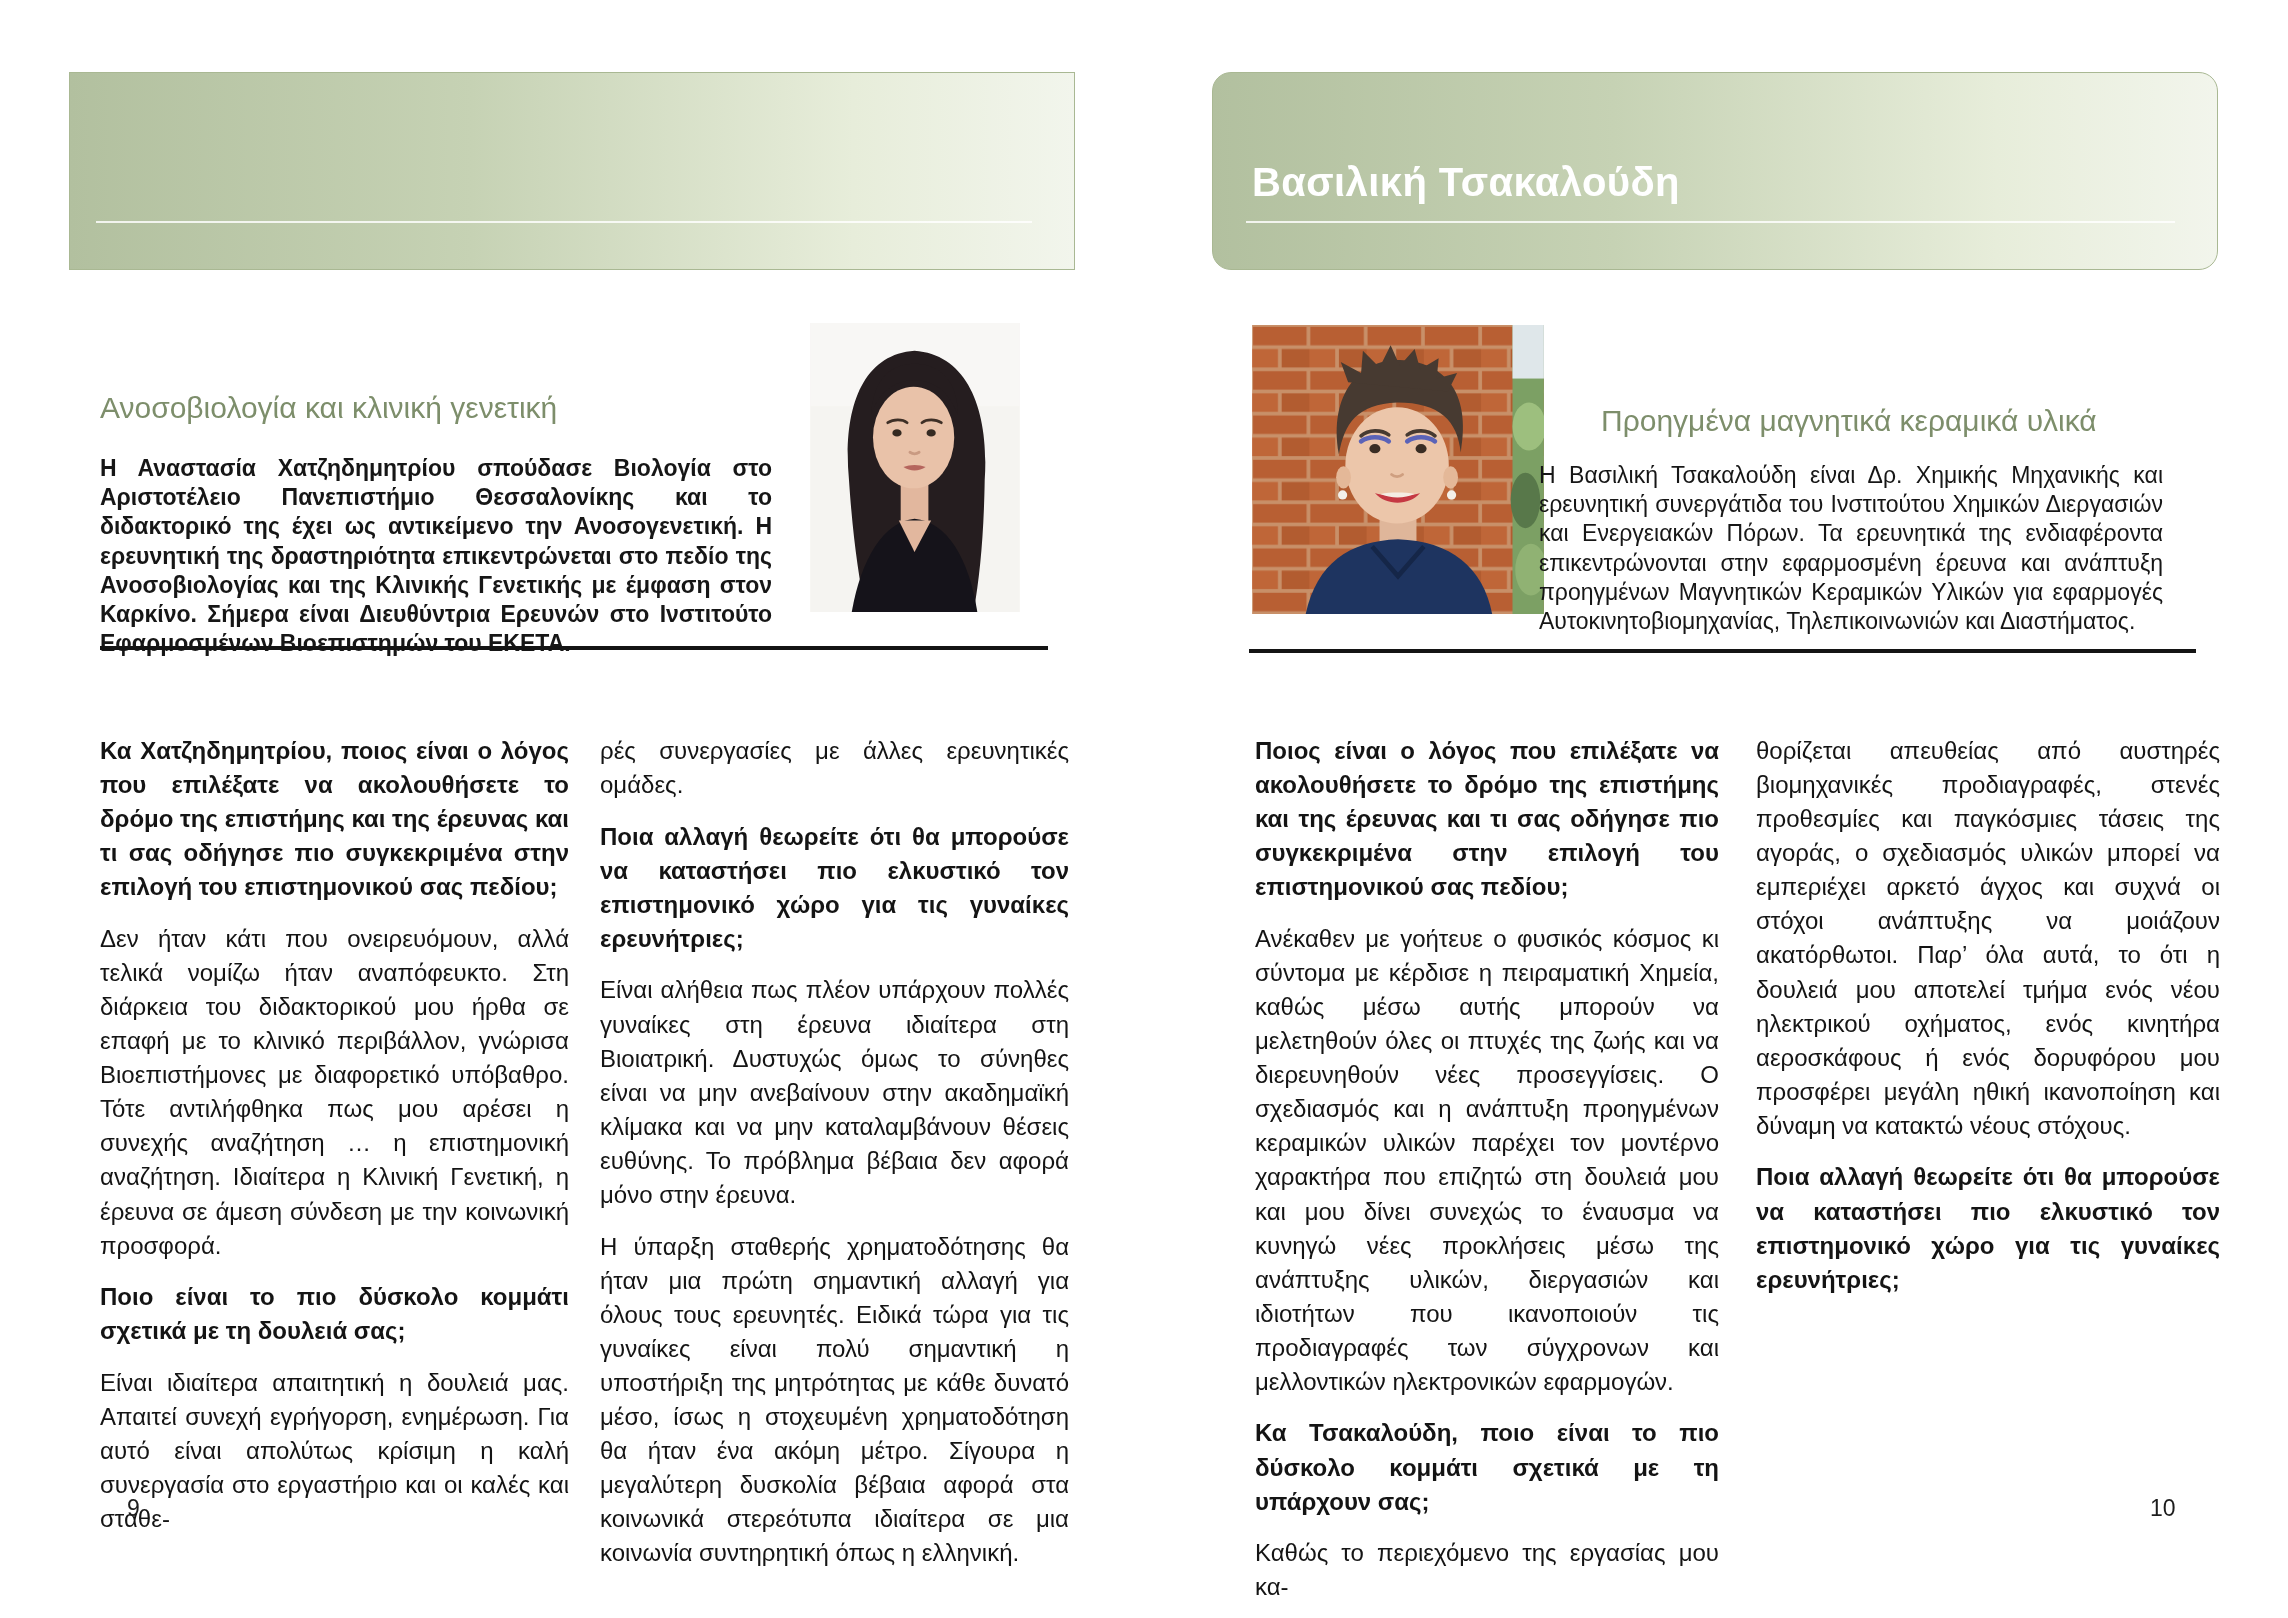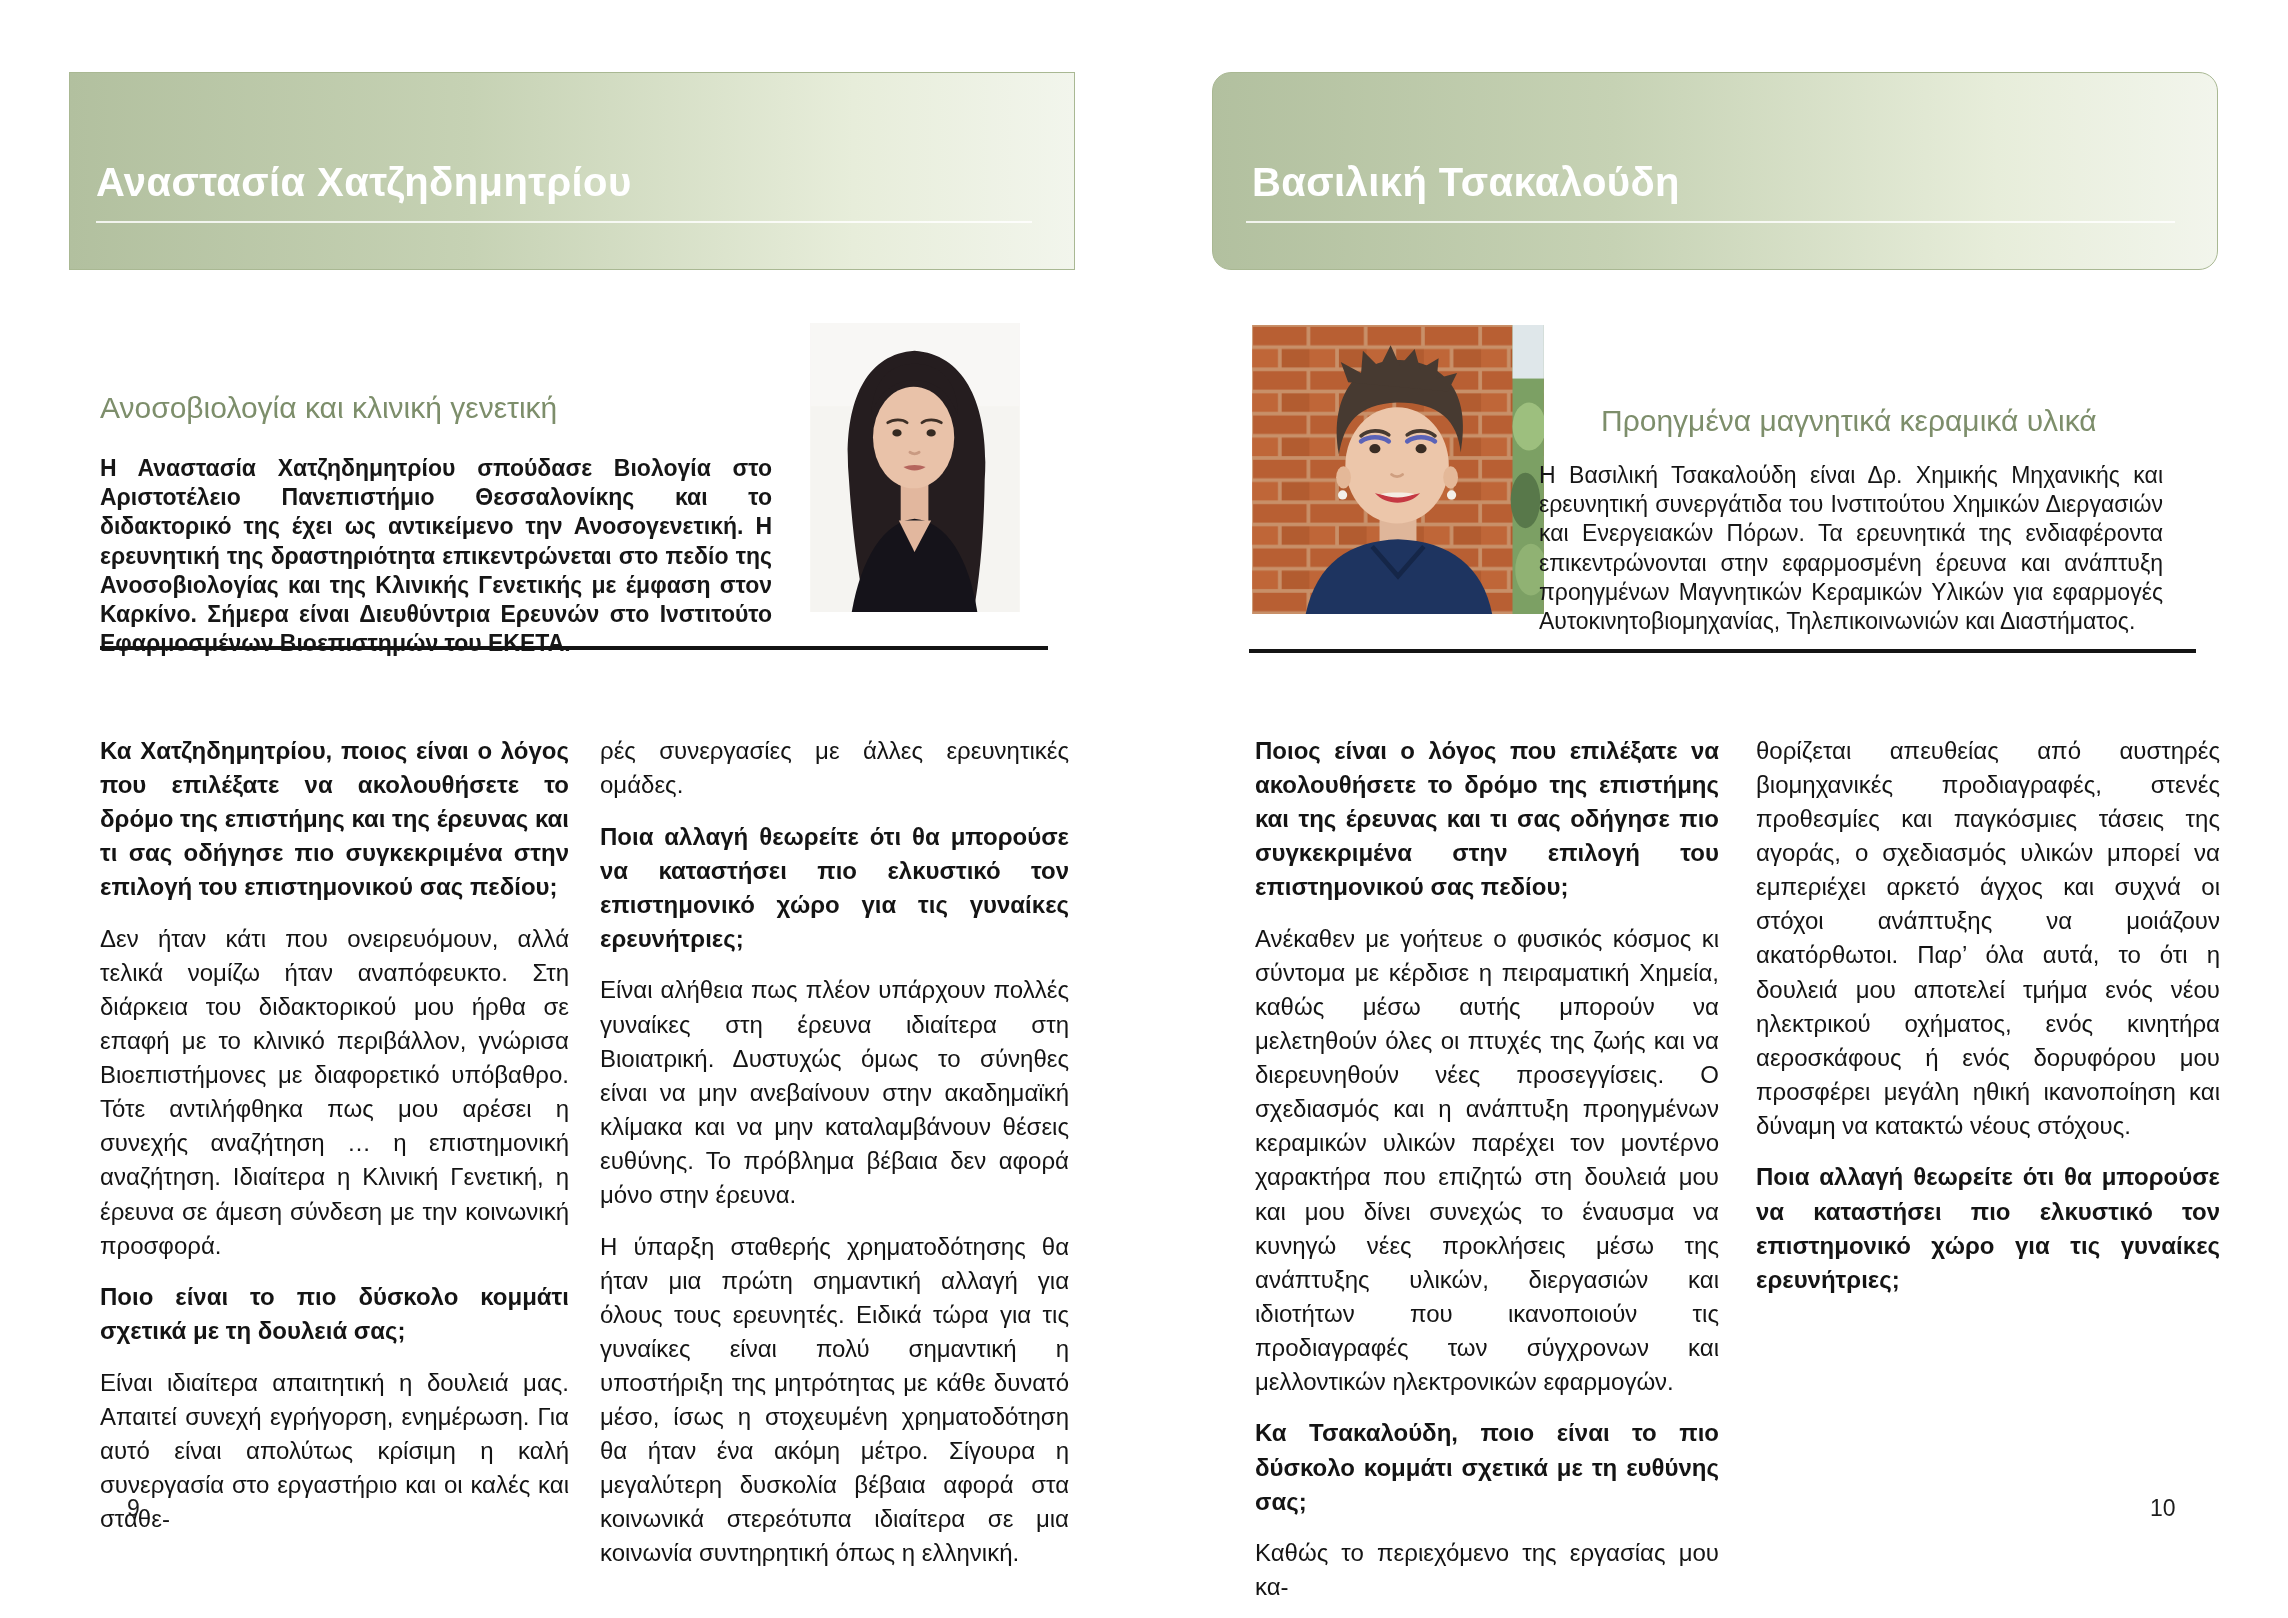--- a/index.html
+++ b/index.html
@@ -46,21 +46,20 @@
   #page-number-left{left:127px;}
   #page-number-right{left:2150px;}
 </style>
 </head>
 <body>
 
 <div id="canvas">
 
   <div>
     <div class="page-banner" id="banner-left">
-      <div class="banner-title">Αναστασία Χατζηδημητρίου</div>
       <div class="banner-underline"></div>
     </div>
 
     <div class="section-title" id="section-title-left">Ανοσοβιολογία και κλινική γενετική</div>
 
     <div class="intro" id="intro-left">Η Αναστασία Χατζηδημητρίου σπούδασε Βιολογία στο Αριστοτέλειο Πανεπιστήμιο Θεσσαλονίκης και το διδακτορικό της έχει ως αντικείμενο την Ανοσογενετική. Η ερευνητική της δραστηριότητα επικεντρώνεται στο πεδίο της Ανοσοβιολογίας και της Κλινικής Γενετικής με έμφαση στον Καρκίνο. Σήμερα είναι Διευθύντρια Ερευνών στο Ινστιτούτο Εφαρμοσμένων Βιοεπιστημών του ΕΚΕΤΑ.</div>
 
     <div class="photo" id="photo-left">
       <svg width="210" height="289" viewBox="0 0 227 313">
         <rect width="227" height="313" fill="#f5f4f1"></rect>
@@ -145,21 +144,21 @@
 
     <div class="section-title" id="section-title-right">Προηγμένα μαγνητικά κεραμικά υλικά</div>
 
     <div class="intro" id="intro-right">Η Βασιλική Τσακαλούδη είναι Δρ. Χημικής Μηχανικής και ερευνητική συνεργάτιδα του Ινστιτούτου Χημικών Διεργασιών και Ενεργειακών Πόρων. Τα ερευνητικά της ενδιαφέροντα επικεντρώνονται στην εφαρμοσμένη έρευνα και ανάπτυξη προηγμένων Μαγνητικών Κεραμικών Υλικών για εφαρμογές Αυτοκινητοβιομηχανίας, Τηλεπικοινωνιών και Διαστήματος.</div>
 
     <div class="rule" id="rule-right"></div>
 
     <div class="col" id="col-r1">
       <p class="q">Ποιος είναι ο λόγος που επιλέξατε να ακολουθήσετε το δρόμο της επιστήμης και της έρευνας και τι σας οδήγησε πιο συγκεκριμένα στην επιλογή του επιστημονικού σας πεδίου;</p>
       <p class="a">Ανέκαθεν με γοήτευε ο φυσικός κόσμος κι σύντομα με κέρδισε η πειραματική Χημεία, καθώς μέσω αυτής μπορούν να μελετηθούν όλες οι πτυχές της ζωής και να διερευνηθούν νέες προσεγγίσεις. Ο σχεδιασμός και η ανάπτυξη προηγμένων κεραμικών υλικών παρέχει τον μοντέρνο χαρακτήρα που επιζητώ στη δουλειά μου και μου δίνει συνεχώς το έναυσμα να κυνηγώ νέες προκλήσεις μέσω της ανάπτυξης υλικών, διεργασιών και ιδιοτήτων που ικανοποιούν τις προδιαγραφές των σύγχρονων και μελλοντικών ηλεκτρονικών εφαρμογών.</p>
-      <p class="q">Κα Τσακαλούδη, ποιο είναι το πιο δύσκολο κομμάτι σχετικά με τη ευθύνης σας;</p>
+      <p class="q">Κα Τσακαλούδη, ποιο είναι το πιο δύσκολο κομμάτι σχετικά με τη υπάρχουν σας;</p>
       <p class="a">Καθώς το περιεχόμενο της εργασίας μου κα-</p>
     </div>
 
     <div class="col" id="col-r2">
       <p class="a">θορίζεται απευθείας από αυστηρές βιομηχανικές προδιαγραφές, στενές προθεσμίες και παγκόσμιες τάσεις της αγοράς, ο σχεδιασμός υλικών μπορεί να εμπεριέχει αρκετό άγχος και συχνά οι στόχοι ανάπτυξης να μοιάζουν ακατόρθωτοι. Παρ’ όλα αυτά, το ότι η δουλειά μου αποτελεί τμήμα ενός νέου ηλεκτρικού οχήματος, ενός κινητήρα αεροσκάφους ή ενός δορυφόρου μου προσφέρει μεγάλη ηθική ικανοποίηση και δύναμη να κατακτώ νέους στόχους.</p>
       <p class="q">Ποια αλλαγή θεωρείτε ότι θα μπορούσε να καταστήσει πιο ελκυστικό τον επιστημονικό χώρο για τις γυναίκες ερευνήτριες;</p>
     </div>
 
     <div class="page-number" id="page-number-right">10</div>
   </div>

